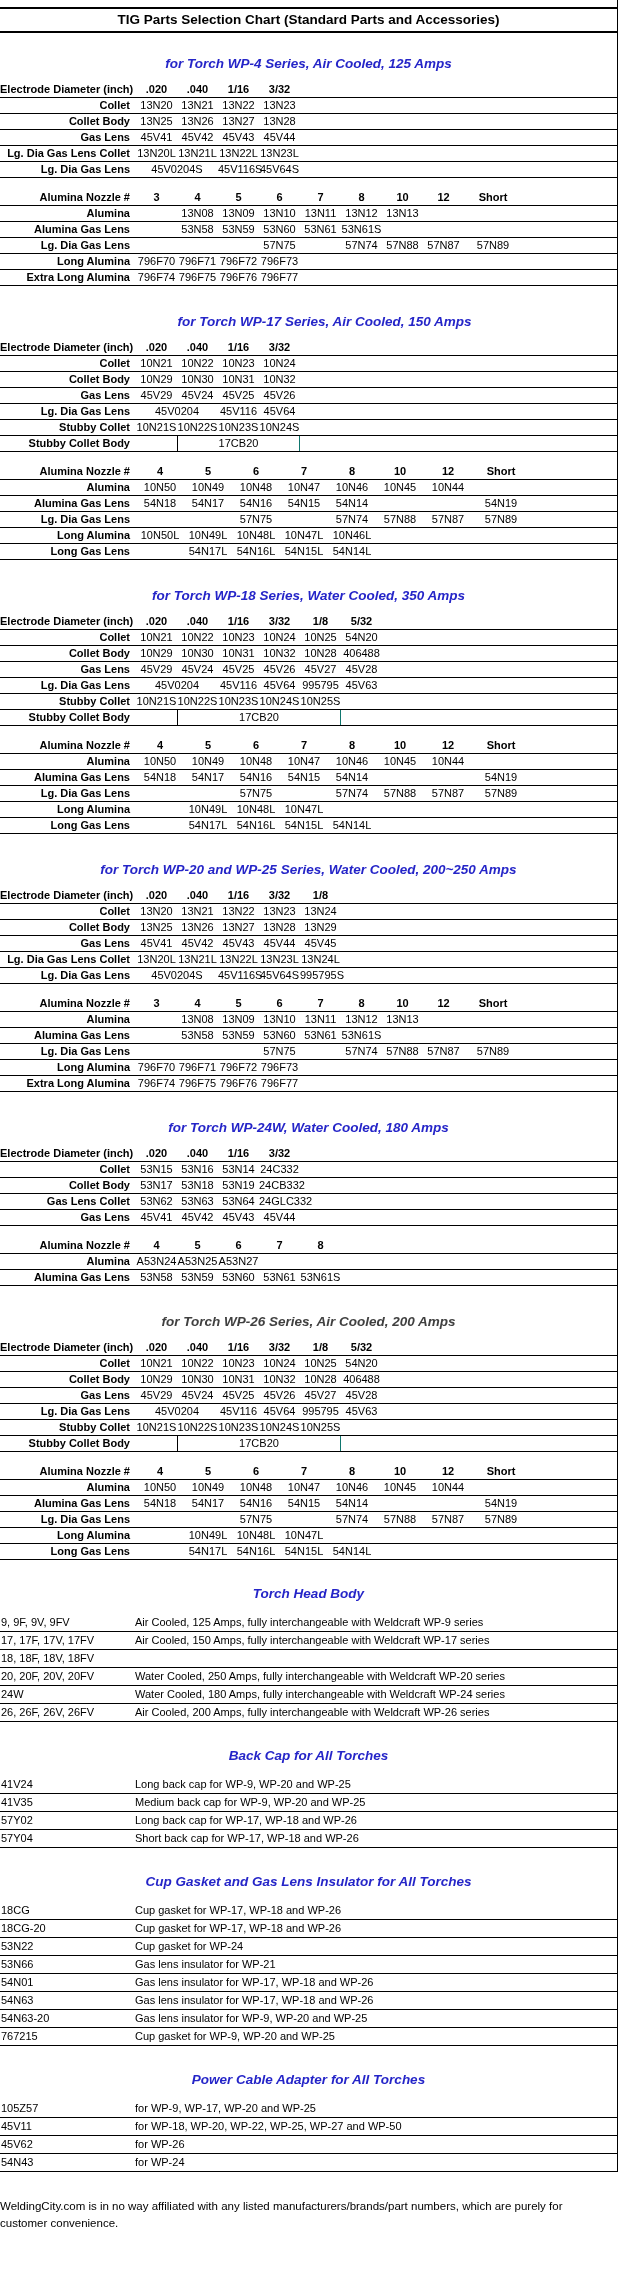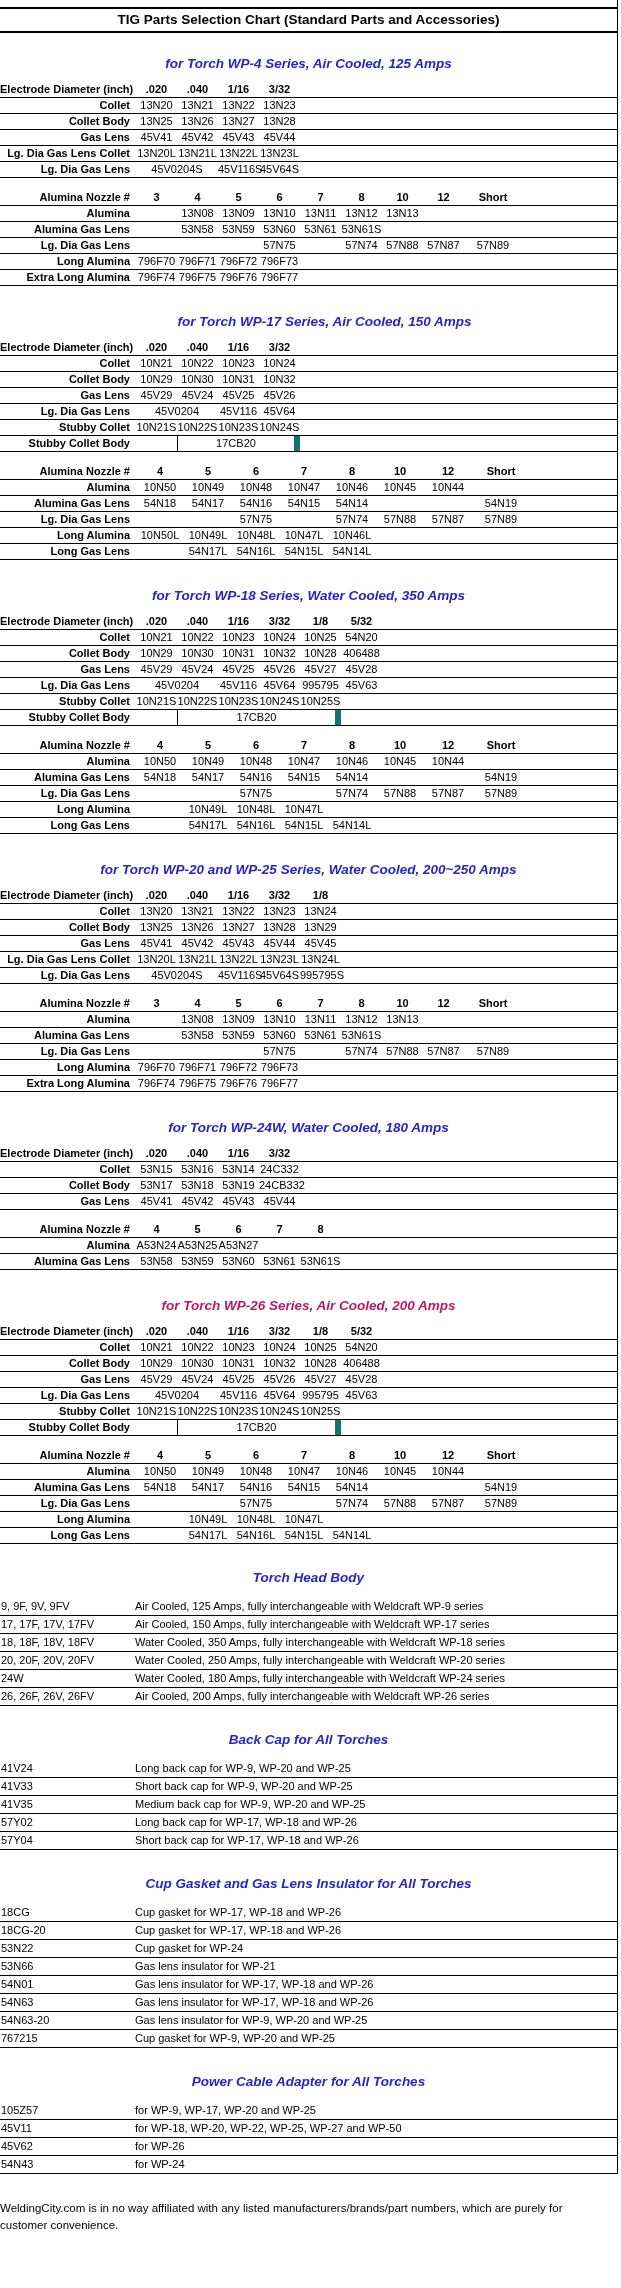--- a/index.html
+++ b/index.html
@@ -29,21 +29,21 @@
   }
   .plabel {
     position:absolute; left:0; top:0; width:130px; height:15px;
     text-align:right; font-weight:bold; white-space:nowrap;
   }
   .pcell {
     position:absolute; top:0; height:15px; text-align:center;
     white-space:nowrap; letter-spacing:0px;
   }
   .pcell.head { font-weight:bold; }
-  .pcell.box { border-left:1px solid #000; border-right:6px solid #0f766e; box-sizing:border-box; }
+  .pcell.box { border-left:1px solid #000; border-right:1px solid #0f766e; box-sizing:border-box; }
   .asection { margin-top:26px; }
   .alist { margin-top:12px; }
   .arow {
     position:relative; height:17px; line-height:17px;
     border-bottom:1px solid #000; font-size:11px;
   }
   .apart { position:absolute; left:1px; top:0; white-space:nowrap; }
   .adesc { position:absolute; left:135px; top:0; white-space:nowrap; }
   .footer {
     margin-top:26px; font-size:11.5px; line-height:17px;
@@ -497,20 +497,27 @@
             <div class="pcell" style="left: 259px; width: 41px;">24C332</div>
           </div>
           <div class="prow">
             <div class="plabel">Collet Body</div>
             <div class="pcell" style="left: 136px; width: 41px;">53N17</div>
             <div class="pcell" style="left: 177px; width: 41px;">53N18</div>
             <div class="pcell" style="left: 218px; width: 41px;">53N19</div>
             <div class="pcell" style="left: 259px; width: 41px;">24CB332</div>
           </div>
           <div class="prow">
+            <div class="plabel">Gas Lens Collet</div>
+            <div class="pcell" style="left: 136px; width: 41px;">53N62</div>
+            <div class="pcell" style="left: 177px; width: 41px;">53N63</div>
+            <div class="pcell" style="left: 218px; width: 41px;">53N64</div>
+            <div class="pcell" style="left: 259px; width: 41px;">24GLC332</div>
+          </div>
+          <div class="prow">
             <div class="plabel">Gas Lens</div>
             <div class="pcell" style="left: 136px; width: 41px;">45V41</div>
             <div class="pcell" style="left: 177px; width: 41px;">45V42</div>
             <div class="pcell" style="left: 218px; width: 41px;">45V43</div>
             <div class="pcell" style="left: 259px; width: 41px;">45V44</div>
           </div>
         </div>
         <div class="ptable">
           <div class="prow">
             <div class="plabel">Alumina Nozzle #</div>
@@ -530,21 +537,21 @@
             <div class="plabel">Alumina Gas Lens</div>
             <div class="pcell" style="left: 136px; width: 41px;">53N58</div>
             <div class="pcell" style="left: 177px; width: 41px;">53N59</div>
             <div class="pcell" style="left: 218px; width: 41px;">53N60</div>
             <div class="pcell" style="left: 259px; width: 41px;">53N61</div>
             <div class="pcell" style="left: 300px; width: 41px;">53N61S</div>
           </div>
         </div>
       </div>
       <div class="tsection">
-        <div class="sheading" style="color: #be185d;">for Torch WP-26 Series, Air Cooled, 200 Amps</div>
+        <div class="sheading" style="color: #404040;">for Torch WP-26 Series, Air Cooled, 200 Amps</div>
         <div class="ptable">
           <div class="prow">
             <div class="plabel">Electrode Diameter (inch)</div>
             <div class="pcell head" style="left: 136px; width: 41px;">.020</div>
             <div class="pcell head" style="left: 177px; width: 41px;">.040</div>
             <div class="pcell head" style="left: 218px; width: 41px;">1/16</div>
             <div class="pcell head" style="left: 259px; width: 41px;">3/32</div>
             <div class="pcell head" style="left: 300px; width: 41px;">1/8</div>
             <div class="pcell head" style="left: 341px; width: 41px;">5/32</div>
           </div>
@@ -656,21 +663,20 @@
           <div class="arow">
             <div class="apart">9, 9F, 9V, 9FV</div>
             <div class="adesc">Air Cooled, 125 Amps, fully interchangeable with Weldcraft WP-9 series</div>
           </div>
           <div class="arow">
             <div class="apart">17, 17F, 17V, 17FV</div>
             <div class="adesc">Air Cooled, 150 Amps, fully interchangeable with Weldcraft WP-17 series</div>
           </div>
           <div class="arow">
             <div class="apart">18, 18F, 18V, 18FV</div>
-            <div class="adesc">Water Cooled, 350 Amps, fully interchangeable with Weldcraft WP-18 series</div>
           </div>
           <div class="arow">
             <div class="apart">20, 20F, 20V, 20FV</div>
             <div class="adesc">Water Cooled, 250 Amps, fully interchangeable with Weldcraft WP-20 series</div>
           </div>
           <div class="arow">
             <div class="apart">24W</div>
             <div class="adesc">Water Cooled, 180 Amps, fully interchangeable with Weldcraft WP-24 series</div>
           </div>
           <div class="arow">
@@ -678,24 +684,20 @@
             <div class="adesc">Air Cooled, 200 Amps, fully interchangeable with Weldcraft WP-26 series</div>
           </div>
         </div>
       </div>
       <div class="asection">
         <div class="sheading" style="color: rgb(37, 37, 200);">Back Cap for All Torches</div>
         <div class="alist">
           <div class="arow">
             <div class="apart">41V24</div>
             <div class="adesc">Long back cap for WP-9, WP-20 and WP-25</div>
-          </div>
-          <div class="arow">
-            <div class="apart">41V33</div>
-            <div class="adesc">Short back cap for WP-9, WP-20 and WP-25</div>
           </div>
           <div class="arow">
             <div class="apart">41V35</div>
             <div class="adesc">Medium back cap for WP-9, WP-20 and WP-25</div>
           </div>
           <div class="arow">
             <div class="apart">57Y02</div>
             <div class="adesc">Long back cap for WP-17, WP-18 and WP-26</div>
           </div>
           <div class="arow">

